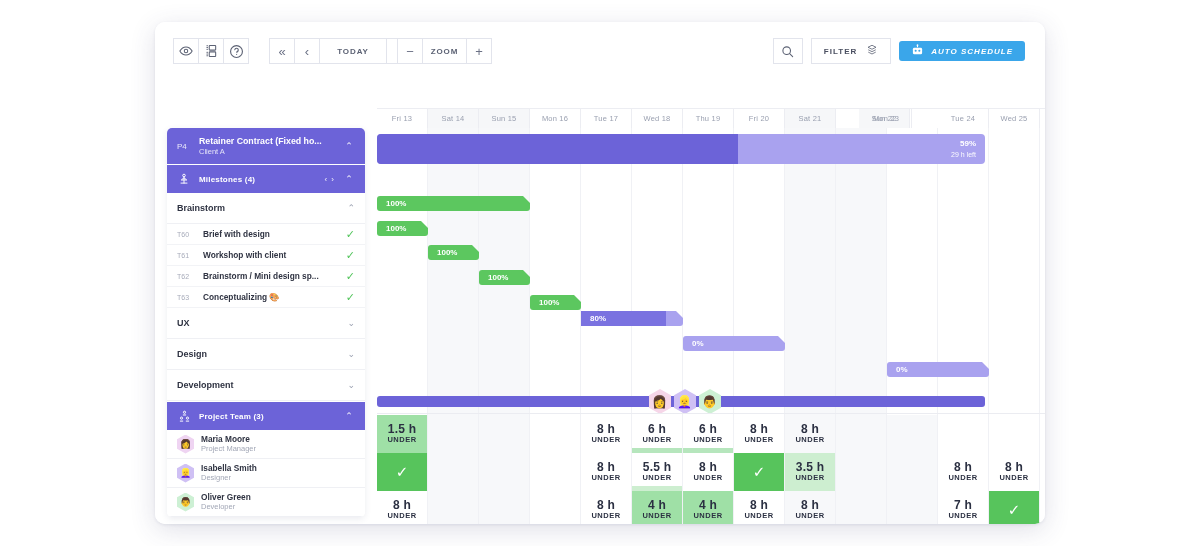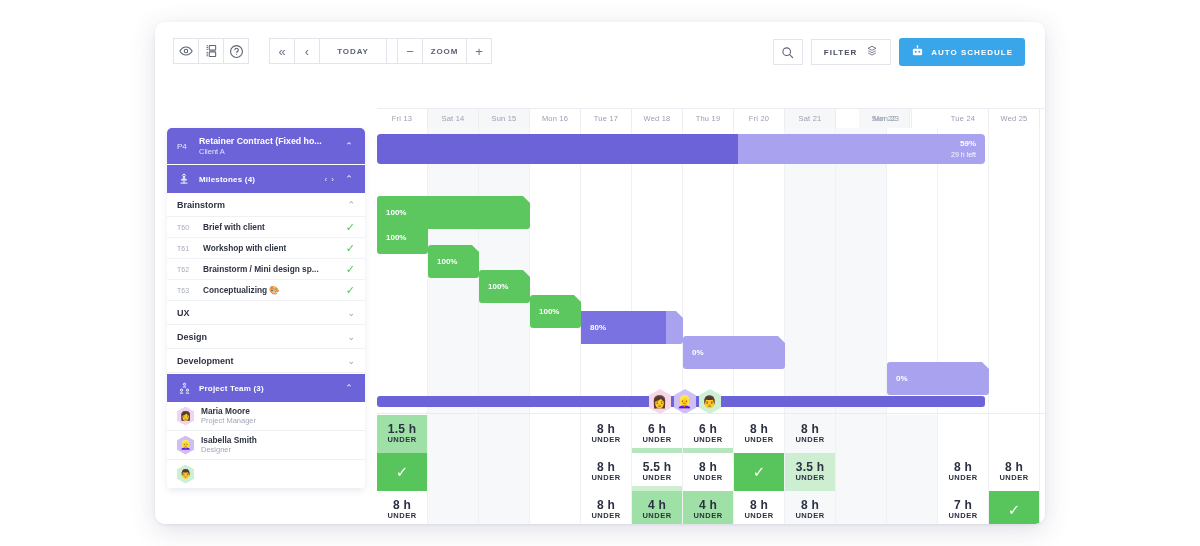--- a/index.html
+++ b/index.html
@@ -41,24 +41,25 @@
     width:30px;height:26px;border:1px solid #e2e4ec;background:#fff;box-sizing:border-box;
     display:flex;align-items:center;justify-content:center;color:#6b7185;
   }
   .tb-filter{
     height:26px;border:1px solid #e2e4ec;background:#fff;box-sizing:border-box;
     display:flex;align-items:center;gap:9px;padding:0 12px;
     font-size:8px;font-weight:bold;letter-spacing:1px;color:#4a4f60;
     margin-left:8px;
   }
   .tb-auto{
-    height:28px;background:#3aa6ea;border-radius:3px;box-sizing:border-box;
+    height:20px;background:#3aa6ea;border-radius:3px;box-sizing:border-box;
     display:flex;align-items:center;gap:7px;padding:0 12px;
     font-size:8px;font-weight:bold;letter-spacing:1px;color:#fff;
     margin-left:8px;
+    font-style:italic;
   }
 
   
   .gridhead{position:absolute;left:222px;top:58px;width:668px;height:48px;background:#fff;}
   .month{
     position:absolute;left:0;top:0;height:28px;width:668px;
     display:flex;align-items:center;padding-left:6px;box-sizing:border-box;
     font-size:9.5px;color:#8d92a4;
   }
   .daysrow{position:absolute;left:0;top:28px;height:20px;width:668px;
@@ -95,21 +96,21 @@
   .sect{
     height:29px;background:#6c63d8;color:#fff;display:flex;align-items:center;
     padding:0 10px;box-sizing:border-box;gap:8px;
     border-top:1px solid #ffffff;
   }
   .sect .sicon{width:14px;display:flex;justify-content:center;color:#fff;}
   .sect .slabel{flex:1;font-size:8px;font-weight:bold;letter-spacing:.2px;}
   .sect .sarrows{font-size:8px;opacity:.9;letter-spacing:1px;}
 
   .grp{
-    height:24px;background:#fff;display:flex;align-items:center;
+    height:31px;background:#fff;display:flex;align-items:center;
     padding:0 10px;box-sizing:border-box;border-bottom:1px solid #eff0f4;
   }
   .grp .glabel{flex:1;font-size:9px;color:#2f3342;font-weight:bold;}
   .grp .gchev{font-size:9px;color:#9aa0b0;}
 
   .task{
     height:21px;background:#fff;display:flex;align-items:center;
     padding:0 10px;box-sizing:border-box;border-bottom:1px solid #f2f3f6;
   }
   .task .tid{width:26px;flex:0 0 26px;font-size:7px;color:#a7abba;}
@@ -132,21 +133,21 @@
   }
   .hex .hface{
     position:absolute;left:50%;top:52%;transform:translate(-50%,-50%);
     font-size:9px;line-height:1;
   }
   .hex.big{width:22px;height:25px;flex:0 0 22px;}
   .hex.big .hface{font-size:12px;}
 
   
   .bar{
-    position:absolute;height:33px;border-radius:3px;
+    position:absolute;height:15px;border-radius:3px;
     display:flex;align-items:center;
     font-size:8px;font-weight:bold;color:#fff;
     box-sizing:border-box;
   }
   .bar .lbl{padding-left:9px;}
   .bar.notch{clip-path:polygon(0 0,calc(100% - 7px) 0,100% 7px,100% 100%,0 100%);}
 
   .mainbar{
     position:absolute;height:30px;border-radius:4px;background:#a9a2ef;overflow:hidden;
   }
@@ -296,21 +297,21 @@
       </div>
 
       <div class="grp">
         <span class="glabel">Brainstorm</span>
         <span class="gchev">⌃</span>
       </div>
 
       <div id="task-list">
           <div class="task">
             <span class="tid">T60</span>
-            <span class="tname">Brief with client</span>
+            <span class="tname">Brief with design</span>
             <span class="tick">✓</span>
           </div>
           <div class="task">
             <span class="tid">T61</span>
             <span class="tname">Workshop with client</span>
             <span class="tick">✓</span>
           </div>
           <div class="task">
             <span class="tid">T62</span>
             <span class="tname">Brainstorm / Mini design sp...</span>
@@ -369,20 +370,24 @@
             </span>
             <span class="mtxt">
               <span class="mname" style="display: block;">Isabella Smith</span>
               <span class="mrole" style="display: block;">Designer</span>
             </span>
           </div>
           <div class="member">
             <span class="hex">
               <span class="hbg" style="background:#cdf0d4"></span>
               <span class="hface">👨</span>
+            </span>
+            <span class="mtxt">
+              <span class="mname" style="display: block;">Oliver Green</span>
+              <span class="mrole" style="display: block;">Developer</span>
             </span>
           </div>
         </div>
     </div>
   </div>
 
   <div class="gridbody">
     <div id="col-lines">
         <div class="colline" style="left: 0px;"></div>
         <div class="colline we" style="left: 51px;"></div>

